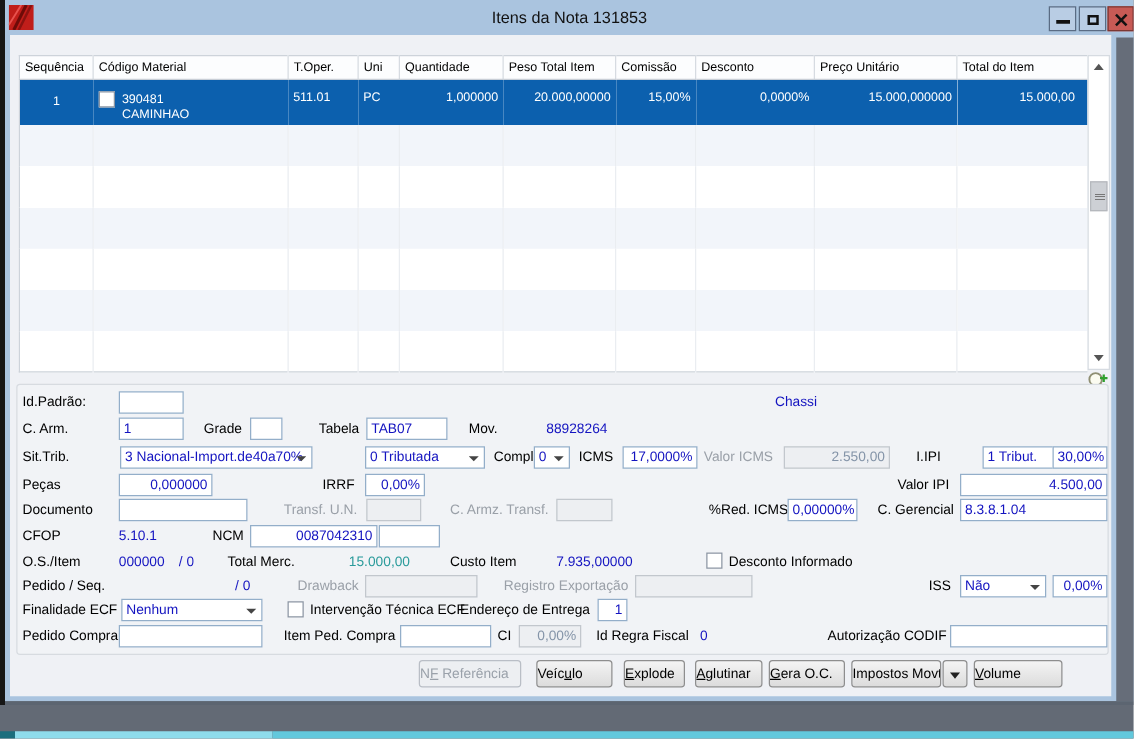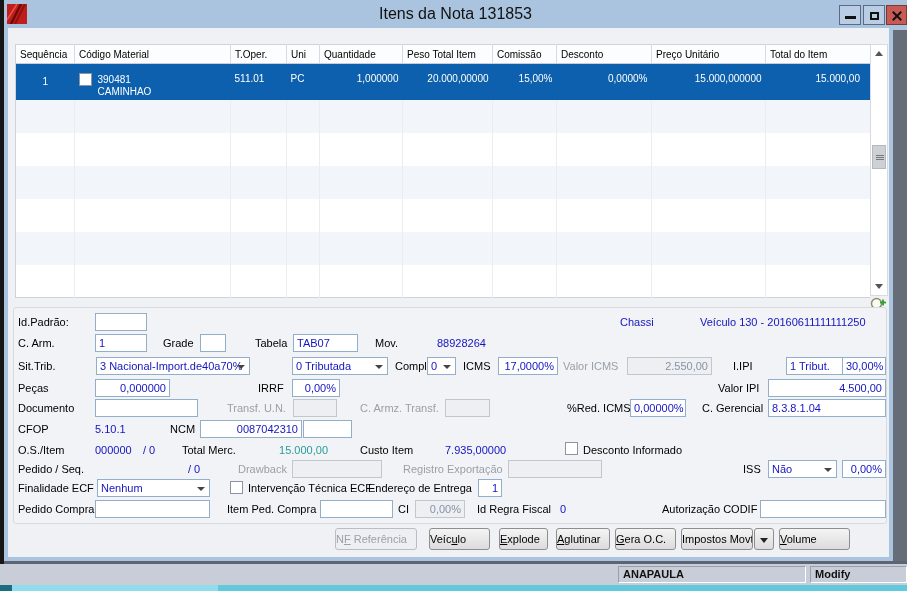--- a/index.html
+++ b/index.html
@@ -6,21 +6,21 @@
 html,body{width:907px;height:591px}
 .screen{position:relative;width:907px;height:591px;overflow:hidden;
   font-family:"Liberation Sans",sans-serif;font-size:11px;background:#636a75}
 .abs{position:absolute}
 
 .frame{left:4px;top:0;width:903px;height:561px;background:#aac4df}
 .content{left:8px;top:28px;width:881px;height:529px;background:#eff1f5}
 .leftstrip{left:0;top:0;width:4px;height:564px;background:#161616}
 .rightstrip{left:893px;top:30px;width:14px;height:531px;background:#666d79}
 .shadowline{left:4px;top:561px;width:903px;height:3px;background:#5c6571}
-.titlebar-title{left:4px;top:0;width:903px;height:28px;text-align:center;line-height:28px;font-size:16px;color:#111}
+.titlebar-title{left:4px;top:0;width:903px;height:28px;text-align:center;line-height:28px;font-size:13px;color:#111}
 .wbtn{position:absolute;top:5px;width:22px;height:20px;border:1px solid #5a6c84;background:#b9cde4}
 .wbtn.close{background:#c75a55;border-color:#7c3834;width:21px}
 .glyph-min{position:absolute;left:5px;bottom:5px;width:11px;height:3px;background:#111}
 .glyph-max{position:absolute;left:6px;top:6px;width:9px;height:8px;border:2px solid #111;background:transparent}
 .glyph-x1,.glyph-x2{position:absolute;left:4px;top:9px;width:12px;height:2px;background:#111}
 .glyph-x1{transform:rotate(45deg)}.glyph-x2{transform:rotate(-45deg)}
 
 .grid{position:absolute;left:15px;top:44px;width:855px;border-collapse:collapse;table-layout:fixed;background:#fff;border:1px solid #cdd3da;font-size:10px}
 .grid th{height:19px;font-weight:400;text-align:left;padding:0 4px;background:#fcfdfe;border-right:1px solid #d6dbe1;border-bottom:1px solid #c8ced6;white-space:nowrap;overflow:hidden}
 .grid td{padding:0 4px;overflow:hidden;white-space:nowrap}
@@ -224,21 +224,20 @@
     <line x1="11" y1="11" x2="15.5" y2="15.5" stroke="#8a7a55" stroke-width="2"></line>
     <line x1="14" y1="3.5" x2="14" y2="9.5" stroke="#2fa02f" stroke-width="1.8"></line>
     <line x1="11" y1="6.5" x2="17" y2="6.5" stroke="#2fa02f" stroke-width="1.8"></line>
   </svg>
 
   <div class="abs gbox"></div>
 
   <span class="abs lbl" style="left:18px;top:316px">Id.Padrão:</span>
   <div class="abs inp" style="left:95px;top:313px;width:52px"></div>
   <span class="abs bval" style="left:620px;top:316px">Chassi</span>
-  <span class="abs bval" style="left:700px;top:316px;width:186px">Veículo 130 - 20160611111111250</span>
 
   <span class="abs lbl" style="left:18px;top:337px">C. Arm.</span>
   <div class="abs inp" style="left:95px;top:334px;width:52px">1</div>
   <span class="abs lbl" style="left:163px;top:337px">Grade</span>
   <div class="abs inp" style="left:200px;top:334px;width:26px"></div>
   <span class="abs lbl" style="left:255px;top:337px">Tabela</span>
   <div class="abs inp" style="left:293px;top:334px;width:65px">TAB07</div>
   <span class="abs lbl" style="left:375px;top:337px">Mov.</span>
   <span class="abs bval" style="left:437px;top:337px">88928264</span>
 
@@ -321,21 +320,17 @@
   <div class="btn" style="left:429px;width:61px"><span>Veíc</span><u>u</u><span>lo</span></div>
   <div class="btn" style="left:499px;width:49px"><span></span><u>E</u><span>xplode</span></div>
   <div class="btn" style="left:556px;width:54px"><span></span><u>A</u><span>glutinar</span></div>
   <div class="btn" style="left:615px;width:61px"><span></span><u>G</u><span>era O.C.</span></div>
   <div class="btn" style="left:681px;width:72px"><span>Impostos Movto</span><u></u><span></span></div>
   <div class="btn" style="left:754px;width:20px">
       <span class="moretri"></span>
     </div>
   <div class="btn" style="left:779px;width:71px"><span></span><u>V</u><span>olume</span></div>
 
-  <div class="abs status">
-    <span class="spanel" style="left:618px;width:188px">ANAPAULA</span>
-    <span class="spanel" style="left:810px;width:97px">Modify</span>
-  </div>
   <div class="abs cyan1"></div>
   <div class="abs cyan2"></div>
   <div class="abs cyan3"></div>
 
 </div>
 
 </body></html>

